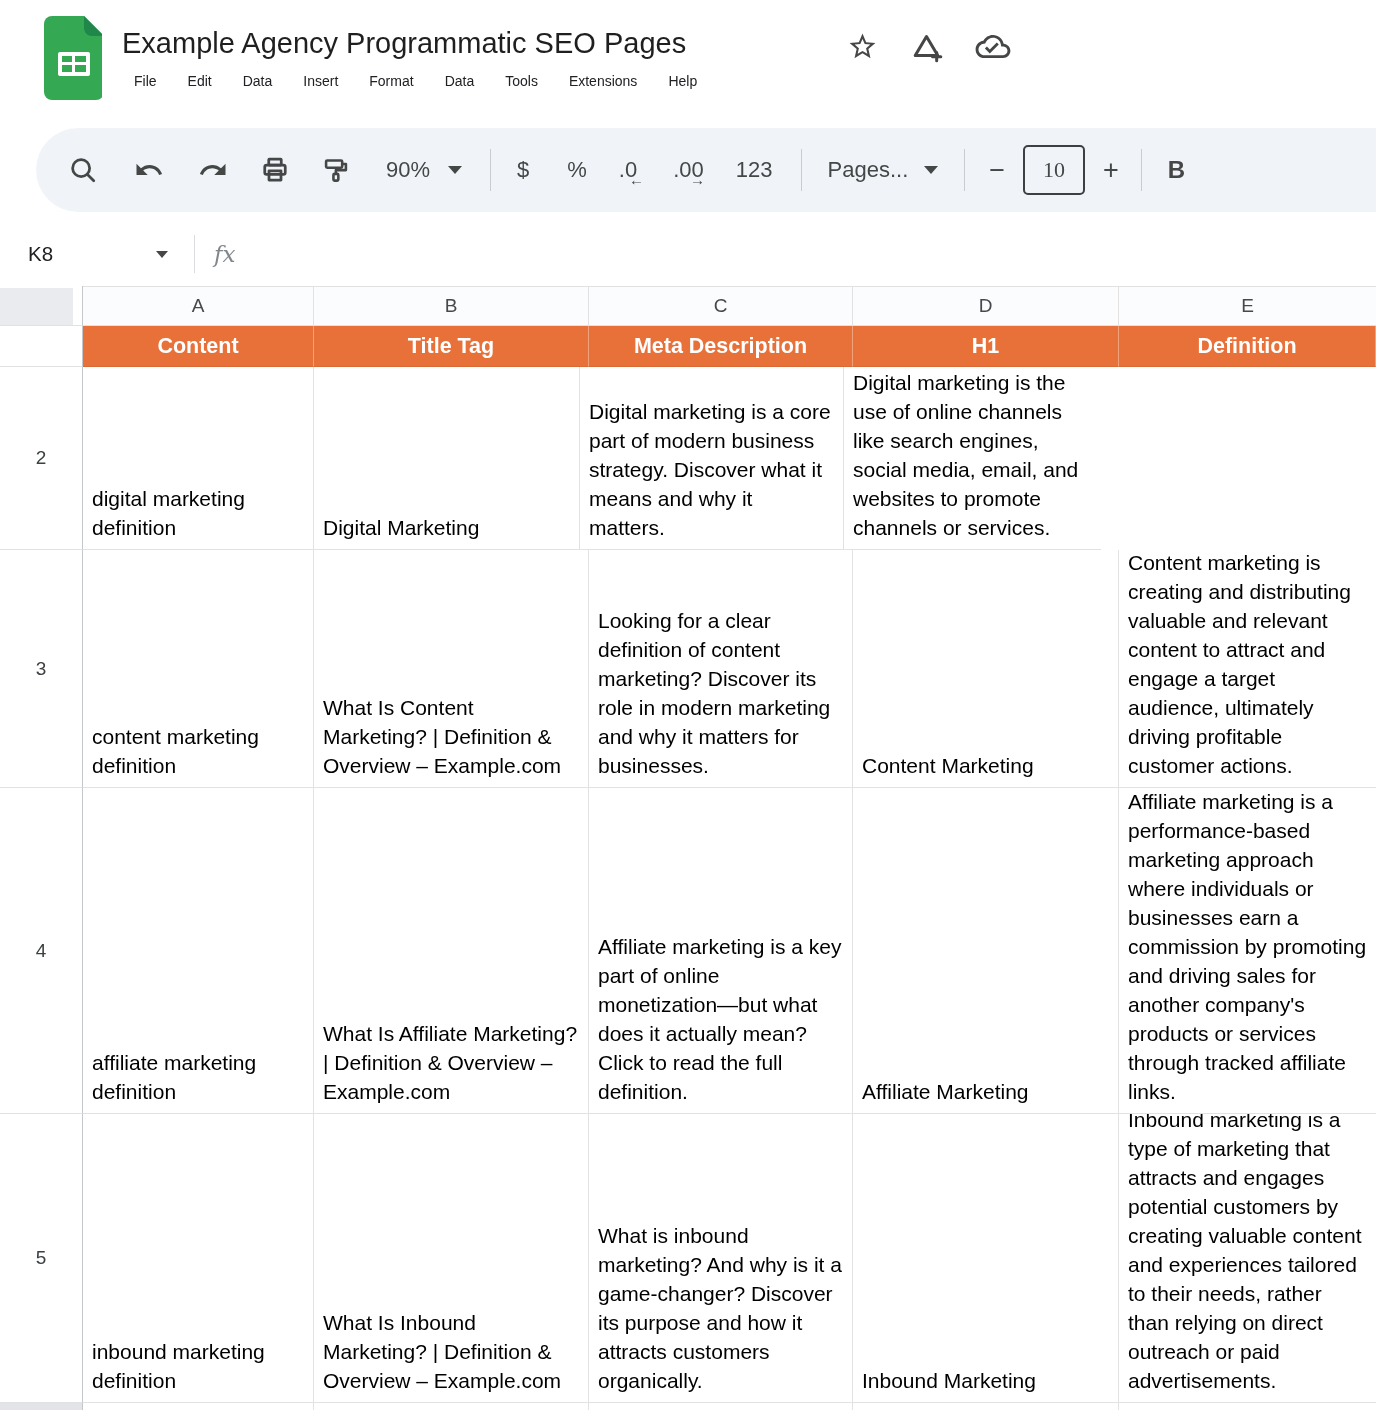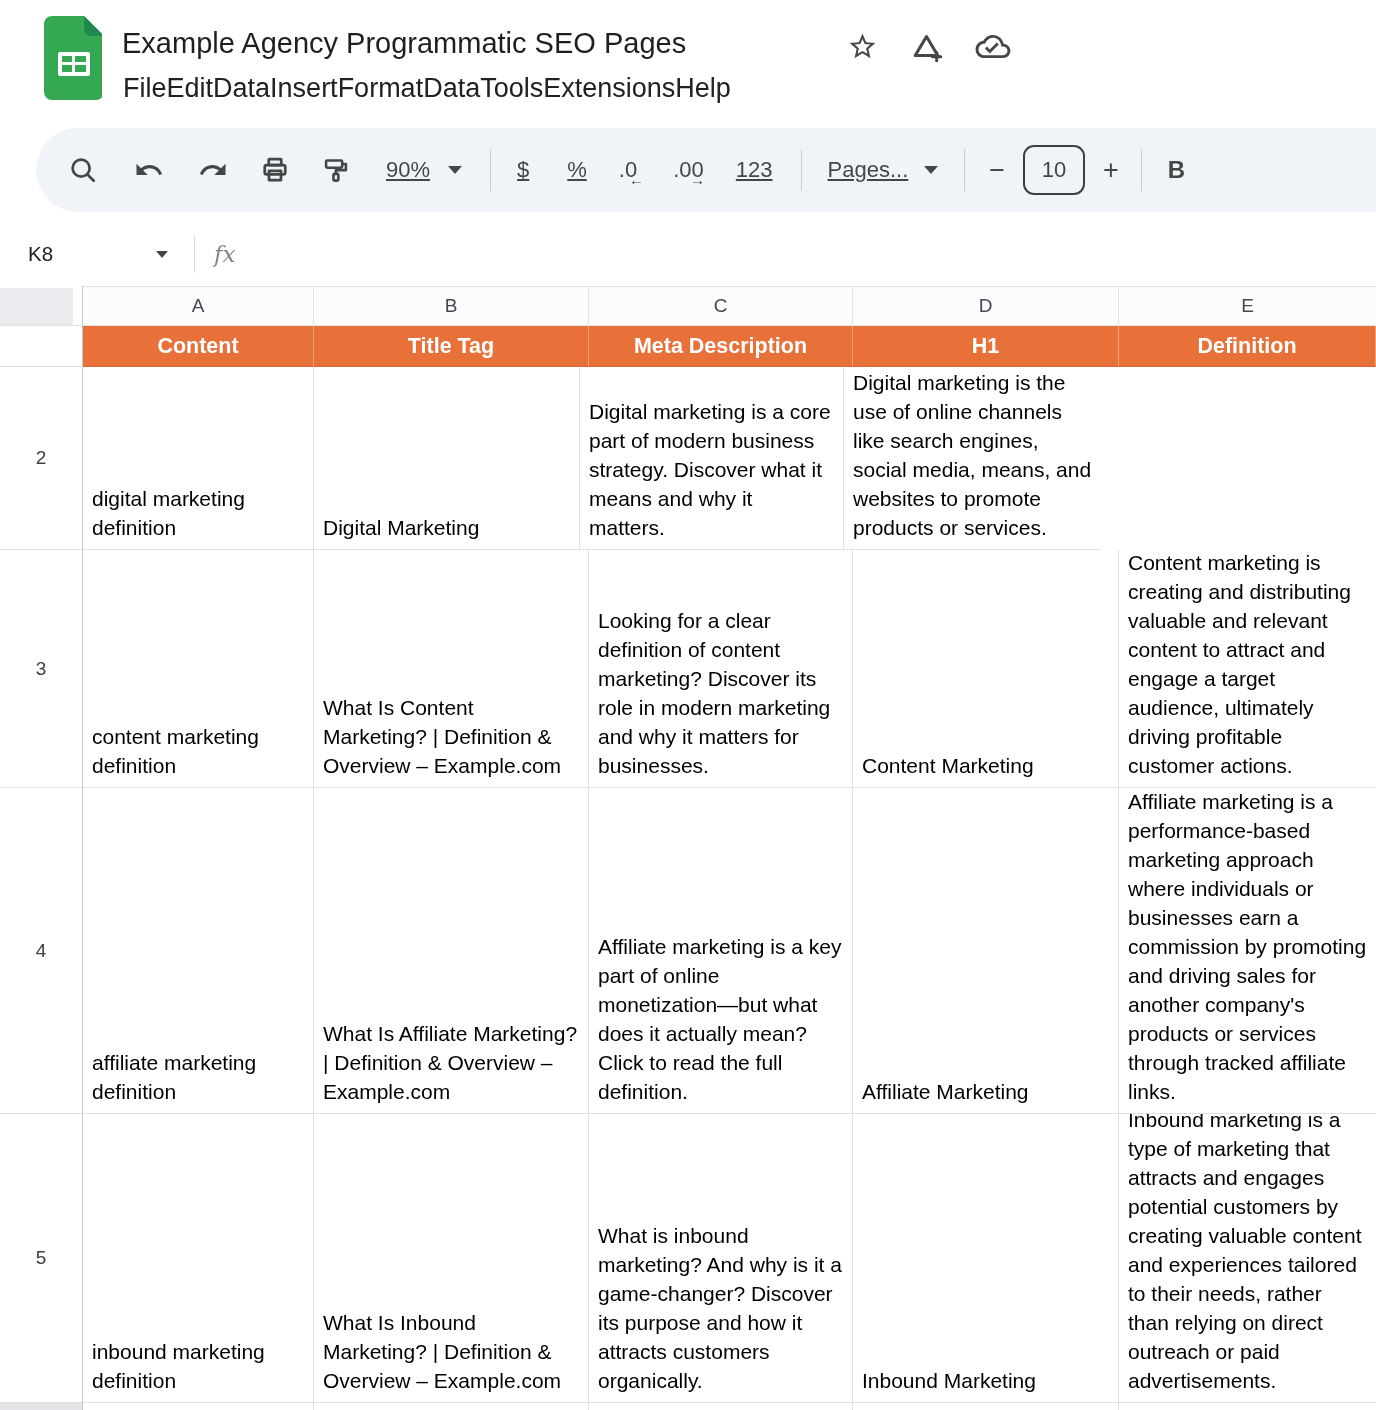--- a/index.html
+++ b/index.html
@@ -5,36 +5,36 @@
   html,body{margin:0;padding:0;}
   body{width:1376px;height:1410px;overflow:hidden;background:#fff;
        font-family:"Liberation Sans",sans-serif;color:#202124;position:relative;}
   .stage{position:absolute;inset:0;overflow:hidden;}
 
   
   .logo{position:absolute;left:44px;top:16px;width:58px;height:84px;}
   .doc-title{position:absolute;left:122px;top:27px;font-size:29px;color:#1f1f1f;white-space:nowrap;}
   .title-icons{position:absolute;left:847px;top:30px;display:flex;gap:32px;align-items:center;}
   .title-icons svg{display:block;}
-  .menubar{position:absolute;left:123px;top:73px;display:flex;font-size:27px;color:#202124;}
+  .menubar{position:absolute;left:134px;top:73px;display:flex;gap:31px;font-size:14px;color:#202124;}
   .menubar span{cursor:default;}
 
   
   .toolbar{position:absolute;left:36px;top:128px;width:1390px;height:84px;
            background:var(--toolbar-bg,#f0f4f9);border-radius:42px;
            display:flex;align-items:center;color:var(--icon-gray,#444746);}
   .tbi{display:flex;align-items:center;justify-content:center;flex:0 0 auto;}
-  .tb-text{font-size:22px;color:var(--icon-gray,#444746);text-decoration:underline;}
+  .tb-text{font-size:22px;color:var(--icon-gray,#444746);}
   .sep{width:1px;height:42px;background:#c9ccd1;flex:0 0 auto;}
   .caret{width:0;height:0;border-left:7px solid transparent;border-right:7px solid transparent;
          border-top:8px solid var(--icon-gray,#444746);}
   .dec-wrap{position:relative;font-size:22px;}
   .dec-arrow{position:absolute;left:55%;top:14px;font-size:15px;}
-  .fontsize-box{width:58px;height:46px;border:2px solid #3c4043;border-radius:11px;
-                display:flex;align-items:center;justify-content:center;font-size:22px;background:transparent;}
+  .fontsize-box{width:58px;height:46px;border:2px solid #3c4043;border-radius:5px;
+                display:flex;align-items:center;justify-content:center;font-size:22px;background:transparent;font-family:Liberation Serif, serif;}
   .pm{font-size:27px;line-height:1;}
   .boldB{font-size:24px;font-weight:bold;}
 
   
   .fbar{position:absolute;left:0;top:222px;width:1376px;height:64px;display:flex;align-items:center;}
   .namebox{margin-left:28px;width:128px;font-size:20.5px;color:#202124;}
   .name-caret{width:0;height:0;border-left:6px solid transparent;border-right:6px solid transparent;
               border-top:7px solid #444746;margin-right:26px;}
   .fdiv{width:1px;height:38px;background:#dadce0;}
   .fx{margin-left:19px;font-family:"DejaVu Serif",serif;font-style:italic;font-size:23px;color:#80868b;}
@@ -195,21 +195,21 @@
       <div class="cell cc">Meta Description</div>
       <div class="cell cd">H1</div>
       <div class="cell ce">Definition</div>
     </div>
 
     <div class="grow r2">
       <div class="cell rh">2</div>
       <div class="cell ca datacell">digital marketing definition</div>
       <div class="cell cd datacell">Digital Marketing</div>
       <div class="cell cc datacell">Digital marketing is a core part of modern business strategy. Discover what it means and why it matters.</div>
-      <div class="cell ce datacell">Digital marketing is the use of online channels like search engines, social media, means, and websites to promote products or services.</div>
+      <div class="cell ce datacell">Digital marketing is the use of online channels like search engines, social media, email, and websites to promote channels or services.</div>
     </div>
 
     <div class="grow r3">
       <div class="cell rh">3</div>
       <div class="cell ca datacell">content marketing definition</div>
       <div class="cell cb datacell">What Is Content Marketing? | Definition &amp; Overview – Example.com</div>
       <div class="cell cc datacell">Looking for a clear definition of content marketing? Discover its role in modern marketing and why it matters for businesses.</div>
       <div class="cell cd datacell">Content Marketing</div>
       <div class="cell ce datacell">Content marketing is creating and distributing valuable and relevant content to attract and engage a target audience, ultimately driving profitable customer actions.</div>
     </div>

